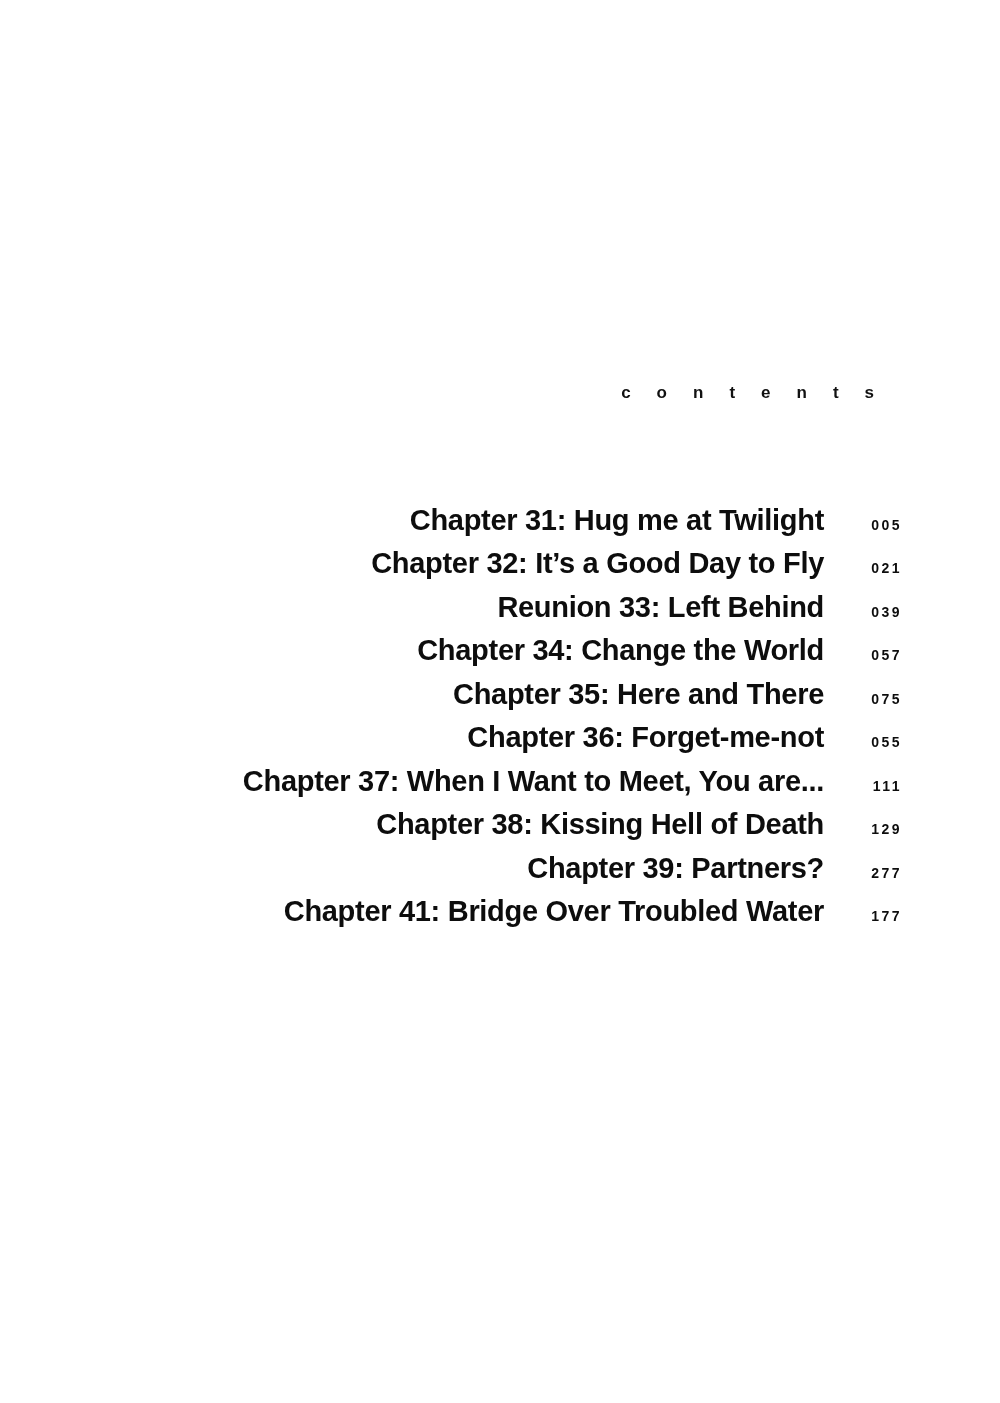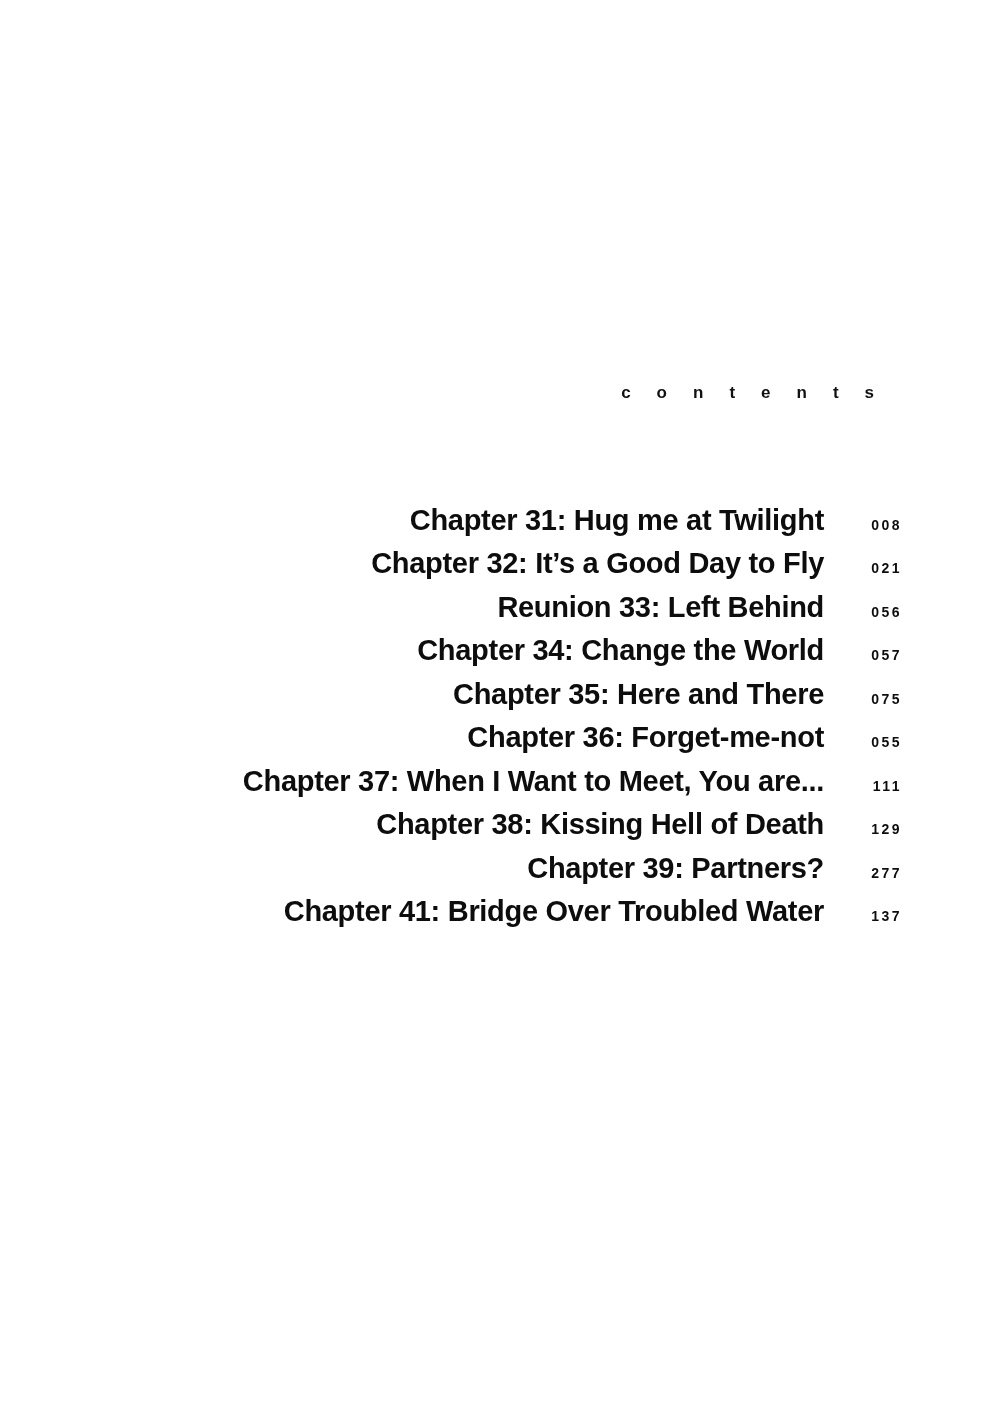--- a/index.html
+++ b/index.html
@@ -72,31 +72,31 @@
 <body>
 
 <div class="page">
 
   <div class="contents-heading">contents</div>
 
   <div class="toc">
 
     <div class="toc-row">
       <span class="toc-title">Chapter 31: Hug me at Twilight</span>
-      <span class="toc-page">008</span>
+      <span class="toc-page">005</span>
     </div>
 
     <div class="toc-row">
       <span class="toc-title">Chapter 32: It’s a Good Day to Fly</span>
       <span class="toc-page">021</span>
     </div>
 
     <div class="toc-row">
       <span class="toc-title">Reunion 33: Left Behind</span>
-      <span class="toc-page">056</span>
+      <span class="toc-page">039</span>
     </div>
 
     <div class="toc-row">
       <span class="toc-title">Chapter 34: Change the World</span>
       <span class="toc-page">057</span>
     </div>
 
     <div class="toc-row">
       <span class="toc-title">Chapter 35: Here and There</span>
       <span class="toc-page">075</span>
@@ -118,17 +118,17 @@
     </div>
 
     <div class="toc-row">
       <span class="toc-title">Chapter 39: Partners?</span>
       <span class="toc-page">277</span>
     </div>
 
 
     <div class="toc-row">
       <span class="toc-title">Chapter 41: Bridge Over Troubled Water</span>
-      <span class="toc-page">137</span>
+      <span class="toc-page">177</span>
     </div>
 
   </div>
 </div>
 
 </body></html>

